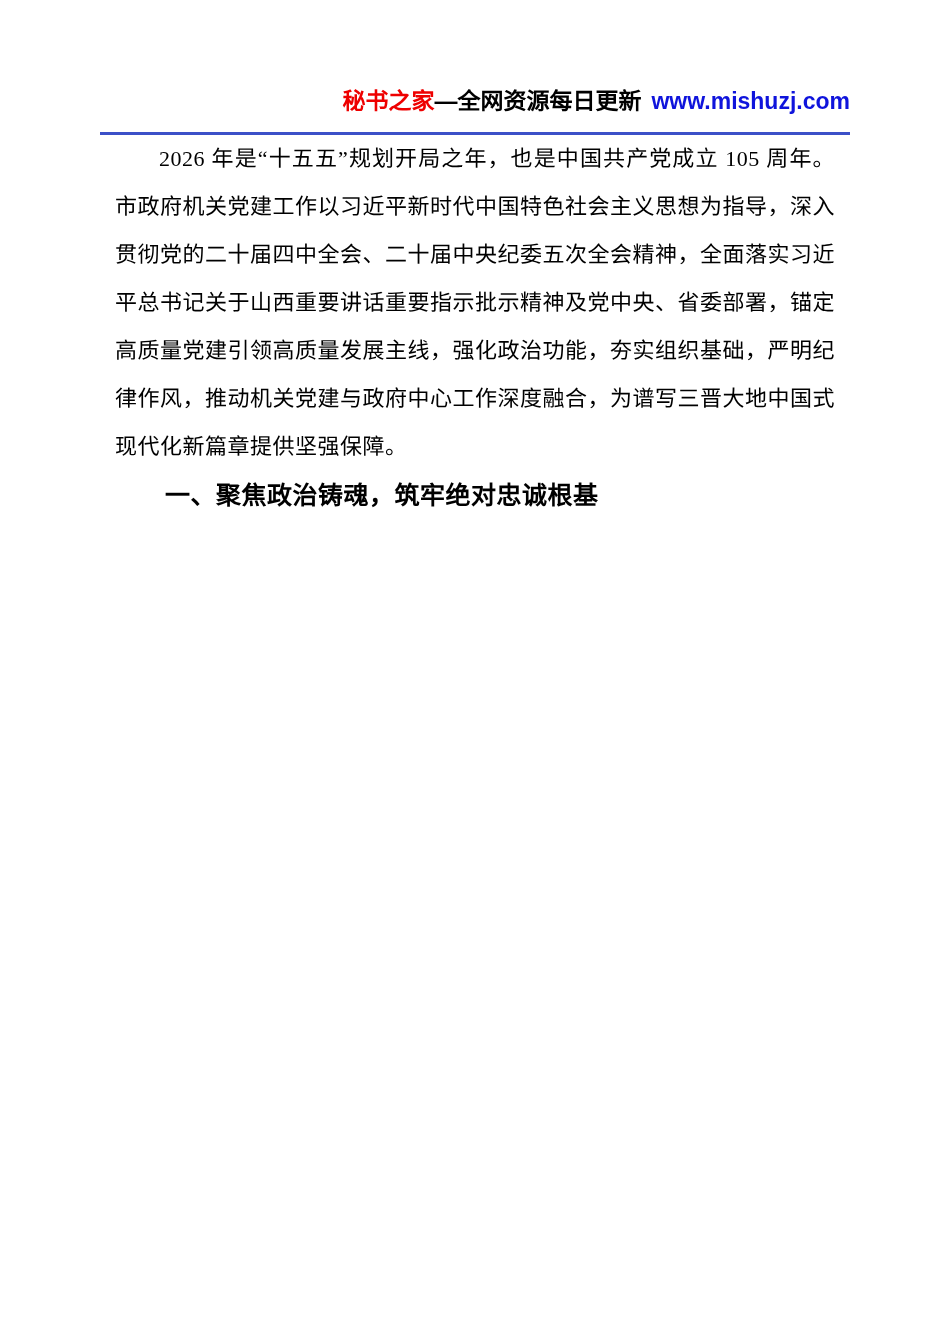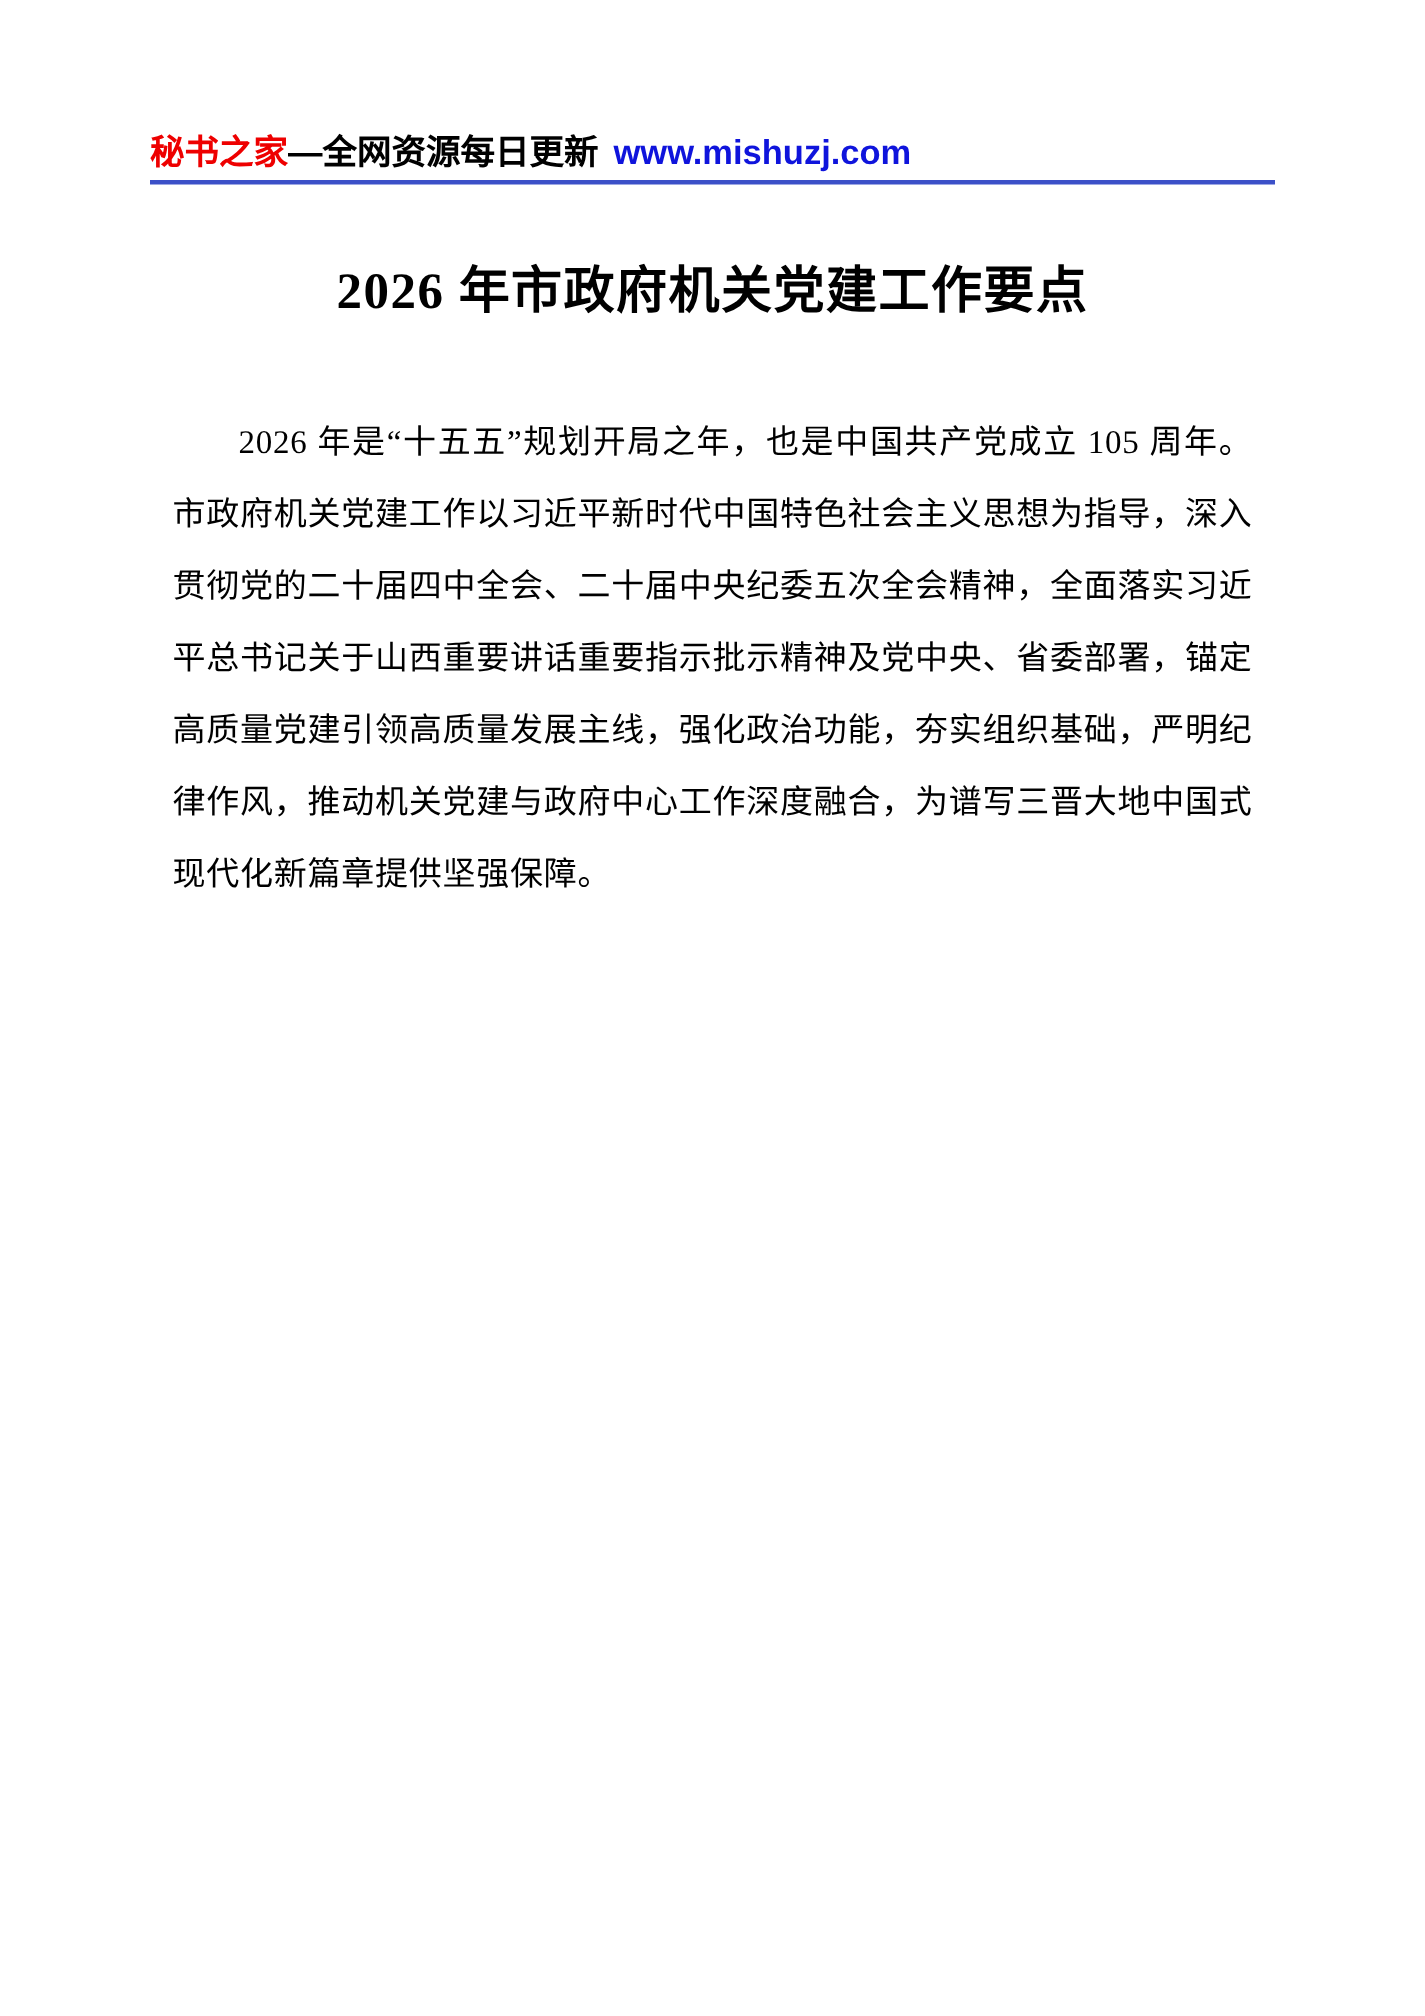--- a/index.html
+++ b/index.html
@@ -14,22 +14,22 @@
     margin: 0 auto;
     background: #ffffff;
     box-sizing: border-box;
     overflow: hidden;
     color: var(--text_black, #000000);
     font-family: "Liberation Serif", "DejaVu Serif", serif;
   }
   
   .doc-header {
     margin: 0 100px;
-    padding: 82px 0 4px 0;
-    text-align: left;
+    padding: 82px 0 16px 0;
+    text-align: right;
     border-bottom: 3px solid var(--rule_blue, #3c50c8);
     font-size: 23px;
     font-weight: bold;
     font-family: "Liberation Sans", "DejaVu Sans", sans-serif;
     white-space: nowrap;
   }
   .doc-header .brand   { color: var(--brand_red, #ee0000); }
   .doc-header .tagline { color: var(--text_black, #000000); }
   .doc-header .url     { color: var(--link_blue, #0000ee); margin-left: 10px; }
 
@@ -79,22 +79,22 @@
 <body>
 
 <div class="page">
 
   <header class="doc-header">
     <span class="brand">秘书之家</span><span class="tagline">—全网资源每日更新</span><span class="url">www.mishuzj.com</span>
   </header>
 
   <main class="doc-body">
 
-    <h1 class="doc-title">2026 年市政府机关党建工作要点</h1>
 
     <p class="para">2026 年是“十五五”规划开局之年，也是中国共产党成立 105 周年。市政府机关党建工作以习近平新时代中国特色社会主义思想为指导，深入贯彻党的二十届四中全会、二十届中央纪委五次全会精神，全面落实习近平总书记关于山西重要讲话重要指示批示精神及党中央、省委部署，锚定高质量党建引领高质量发展主线，强化政治功能，夯实组织基础，严明纪律作风，推动机关党建与政府中心工作深度融合，为谱写三晋大地中国式现代化新篇章提供坚强保障。</p>
 
+    <h2 class="section-heading">一、聚焦政治铸魂，筑牢绝对忠诚根基</h2>
 
 
 
   </main>
 
 </div>
 
 </body></html>

